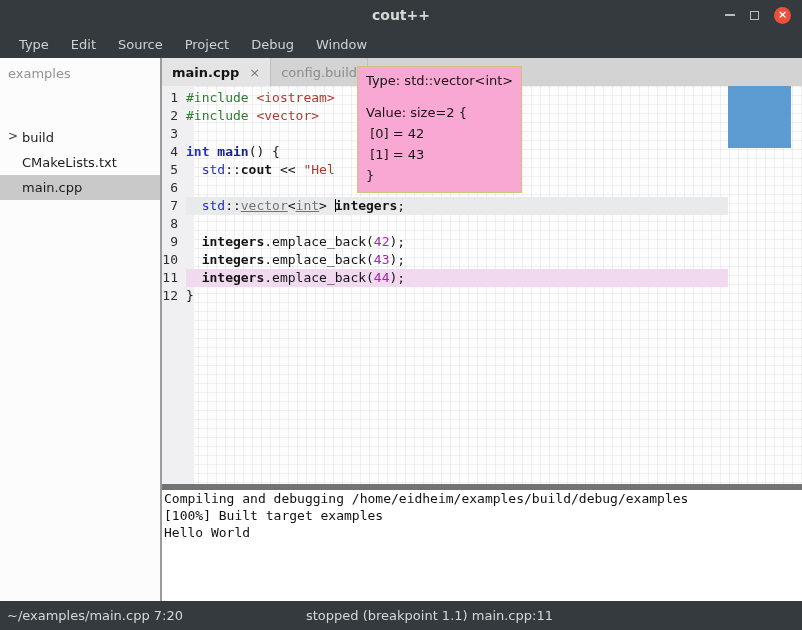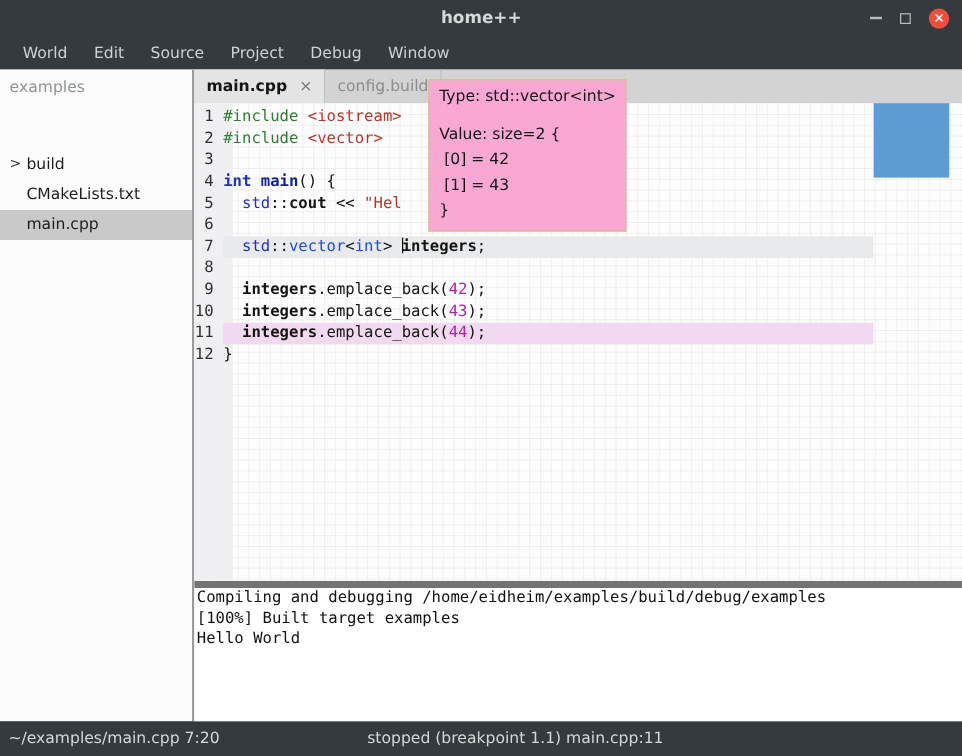--- a/index.html
+++ b/index.html
@@ -45,21 +45,21 @@
   .editor { flex:1; padding-top:3px; overflow:hidden; position:relative; z-index:1; }
   .code-line { display:flex; height:18px; line-height:18px; font-family:"DejaVu Sans Mono","Liberation Mono",monospace; font-size:13px; }
   .lnum { width:24px; text-align:right; padding-right:8px; flex:none; color:#2e2e2e; }
   .code { white-space:pre; flex:1; color:#141414; }
   .hl-current .code { background:#e8eaec; }
   .hl-break  .code { background:#f1d9ef; }
   .tok-pp  { color:#2e7d32; }
   .tok-inc { color:#b03a2e; }
   .tok-str { color:#b03a2e; }
   .tok-kw  { color:#2430bd; font-weight:bold; }
-  .tok-type{ color:#1d4ed8; }
+  .tok-type{ color:#737373;text-decoration:underline; }
   .tok-std { color:#2430bd;text-align:right; }
   .tok-fn  { color:#16228f; font-weight:bold; }
   .tok-b   { color:#141414; font-weight:bold; }
   .tok-num { color:#b01fb0; }
   .cursor { display:inline-block; width:1px; height:13px; background:#000; vertical-align:-2px; margin-right:-1px; }
 
   .scrollmap { width:74px; flex:none; position:relative; }
   .scroll-thumb { position:absolute; left:0; top:0; width:63px; height:62px; background:#5d9bd3; }
 
   
@@ -76,30 +76,30 @@
   
   .statusbar { height:29px; background:#343a3e; color:#d5d8d9; font-size:13px; display:flex; align-items:center; flex:none;gap:48px; }
   .status-left { padding-left:7px; width:258px; flex:none; }
 </style>
 </head>
 <body>
 
 <div class="window">
 
   <div class="titlebar">
-    <div class="title">home++</div>
+    <div class="title">cout++</div>
     <div class="win-controls">
       <span class="win-min"></span>
       <span class="win-max"></span>
       <span class="win-close">×</span>
     </div>
   </div>
 
   <div class="menubar">
-    <span class="menu-item">World</span>
+    <span class="menu-item">Type</span>
     <span class="menu-item">Edit</span>
     <span class="menu-item">Source</span>
     <span class="menu-item">Project</span>
     <span class="menu-item">Debug</span>
     <span class="menu-item">Window</span>
   </div>
 
   <div class="main">
 
     <aside class="sidebar">

